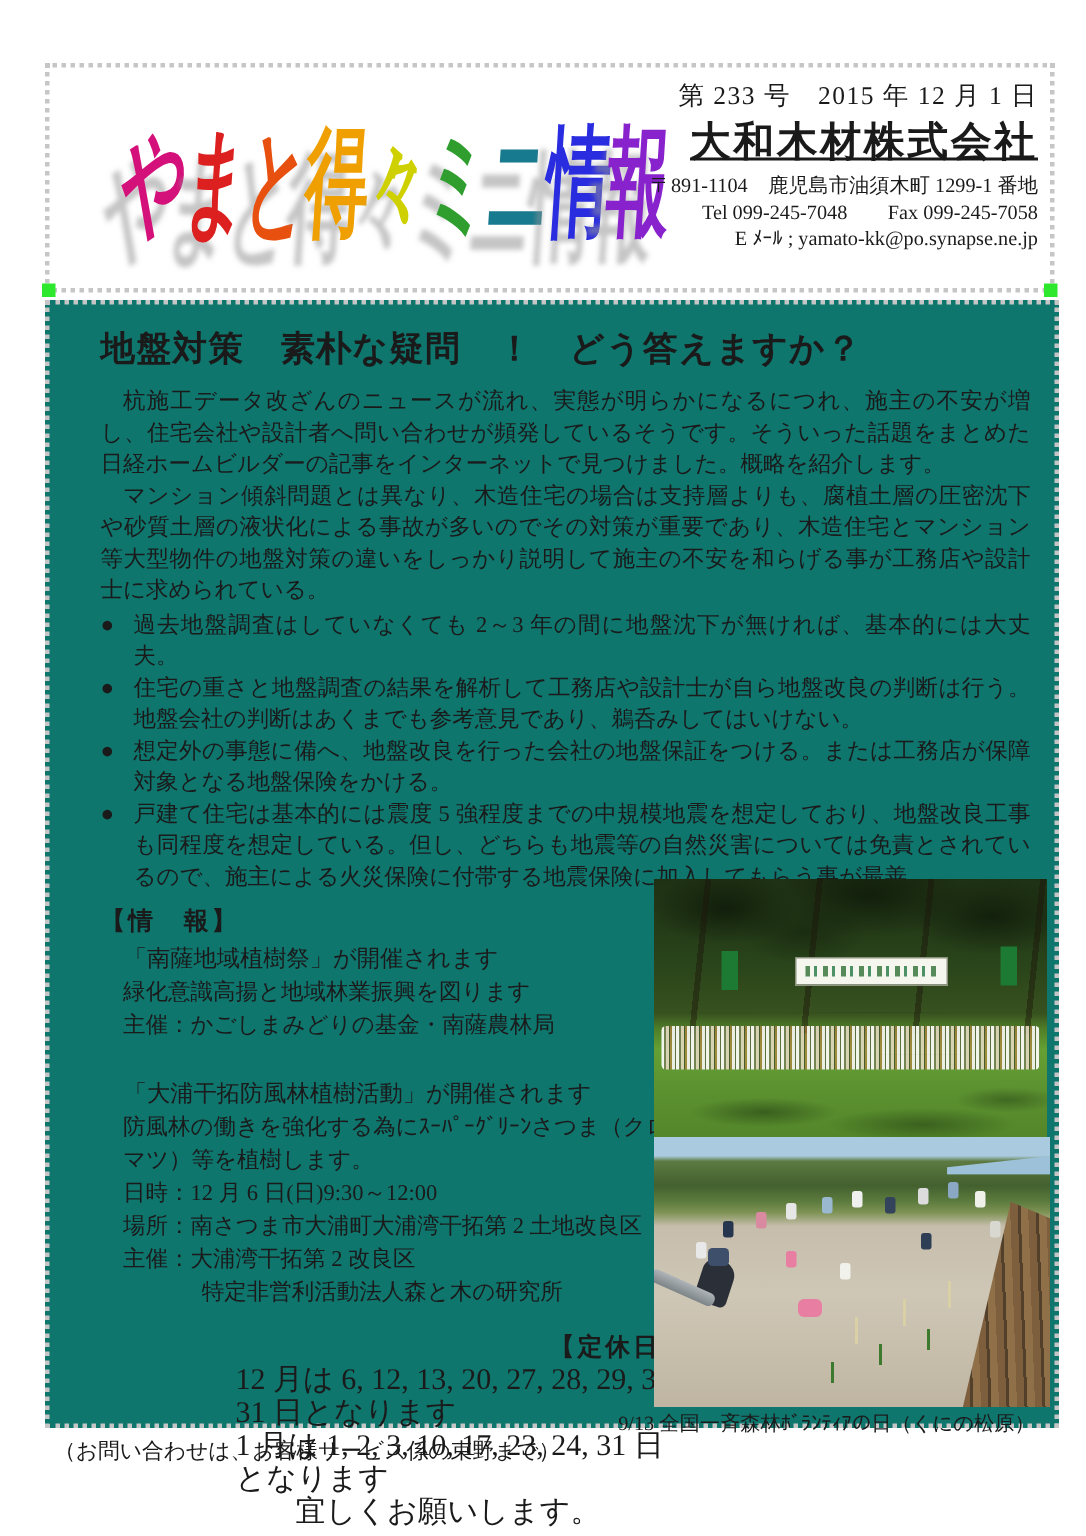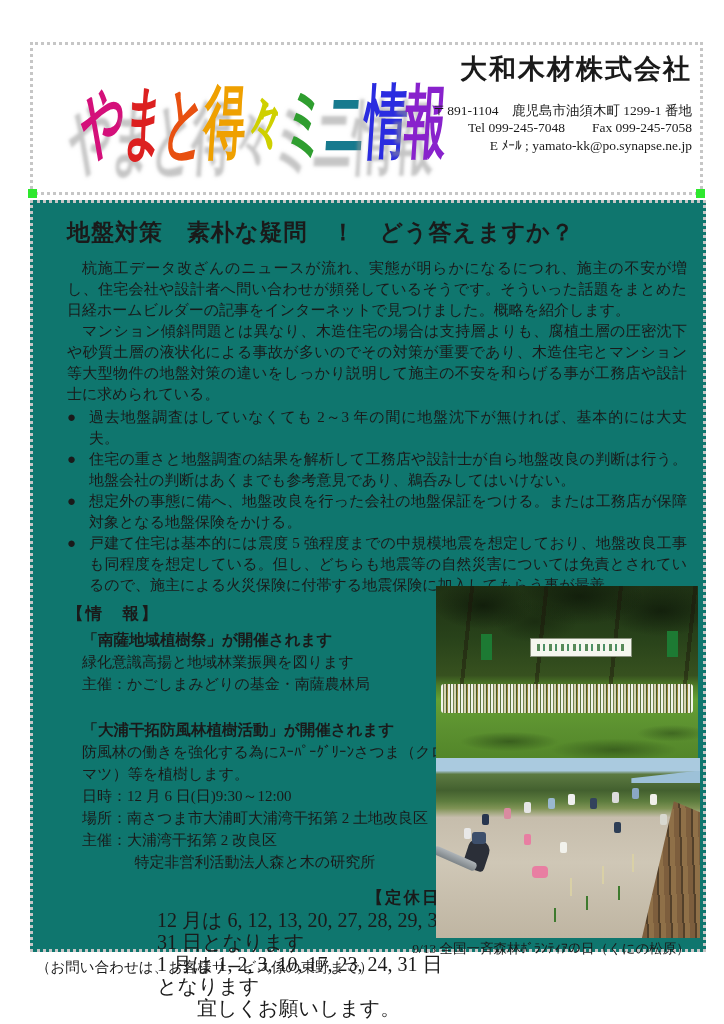--- a/index.html
+++ b/index.html
@@ -18,40 +18,40 @@
     position:absolute;left:52px;top:24px;white-space:nowrap;
     font-family:"DejaVu Sans","Liberation Sans",sans-serif;
     font-weight:bold;font-size:54px;letter-spacing:-3px;
     transform:scale(.78,1.48) skewX(-7deg);transform-origin:left top;
   }
   .logo span{text-shadow:-14px 11px 3px rgba(150,150,150,.55);}
   .company-info{
     position:absolute;right:8px;top:8px;text-align:right;line-height:1.25;
   }
   .issue-line{font-size:17px;letter-spacing:1px;margin-bottom:4px;}
-  .company-name{font-size:27px;font-weight:bold;letter-spacing:2px;margin-bottom:15px;}
+  .company-name{font-size:27px;font-weight:bold;letter-spacing:2px;margin-bottom:3px;text-decoration:underline;}
   .info-small{font-size:13.5px;line-height:1.3;}
   .handle{position:absolute;width:9px;height:9px;}
   .handle.bl{left:-5px;bottom:-6px;}
   .handle.br{right:-5px;bottom:-6px;}
   
   .main-box{
     position:absolute;left:30px;top:200px;width:676px;height:752px;
     box-sizing:border-box;padding:10px 16px 0 34px;background:#0f766e;
   }
   .article-title{font-size:23px;font-weight:bold;margin:4px 0 10px 0;letter-spacing:1px;}
   .para{font-size:15px;line-height:21px;text-align:justify;text-indent:1em;margin:0;}
   .bullets{margin-top:2px;}
   .bullet-row{display:flex;font-size:15px;line-height:21px;}
   .bullet-mark{width:22px;flex:none;}
   .bullet-text{flex:1;text-align:justify;}
   .section-heading{font-size:16.5px;font-weight:bold;margin-top:7px;letter-spacing:2px;}
   .info-col{width:392px;font-size:15px;line-height:22px;}
   .event{margin-top:4px;}
-  .event-title{font-weight:bold;padding-left:1em;font-size:15.5px;}
+  .event-title{font-weight:normal;padding-left:1em;font-size:15.5px;}
   .event-line{padding-left:1em;}
   .event-line.indent2{padding-left:4.5em;}
   .holidays{margin-top:14px;}
   .holiday-line{padding-left:4.5em;font-size:20px;line-height:22px;}
   .holiday-line.more{padding-left:6.5em;}
   
   .photo{position:absolute;overflow:hidden;}
   .photo1{left:403px;top:383px;width:262px;height:172px;
     background:linear-gradient(180deg,#1f3114 0%,#28421a 30%,#37511f 52%,#4f7d28 58%,#65a033 66%,#5c9130 82%,#538629 100%);}
   .trunks{position:absolute;left:0;top:0;width:100%;height:60%;
@@ -104,20 +104,21 @@
   .photo-caption{position:absolute;left:368px;top:737px;width:300px;font-size:13.5px;text-align:center;}
   
   .footer-note{position:absolute;left:36px;top:958px;font-size:14.5px;}
 </style>
 </head>
 <body>
 
 <div class="header-box lace">
   <div class="logo" id="logo"><span style="color: rgb(212, 16, 122);">や</span><span style="color: rgb(220, 32, 32);">ま</span><span style="color: rgb(232, 80, 16);">と</span><span style="color: rgb(239, 160, 0);">得</span><span style="color: rgb(207, 208, 0);">々</span><span style="color: rgb(47, 158, 47);">ミ</span><span style="color: rgb(23, 122, 142);">ニ</span><span style="color: rgb(42, 44, 224);">情</span><span style="color: rgb(136, 34, 204);">報</span></div>
   <div class="company-info">
+    <div class="issue-line">第 233 号　2015 年 12 月 1 日</div>
     <div class="company-name">大和木材株式会社</div>
     <div class="info-small">〒891-1104　鹿児島市油須木町 1299-1 番地</div>
     <div class="info-small">Tel 099-245-7048　　Fax 099-245-7058</div>
     <div class="info-small">E ﾒｰﾙ ; yamato-kk@po.synapse.ne.jp</div>
   </div>
   <div class="handle bl js-handle" style="background: rgb(46, 232, 46);"></div>
   <div class="handle br js-handle" style="background: rgb(46, 232, 46);"></div>
 </div>
 
 <div class="main-box lace">

